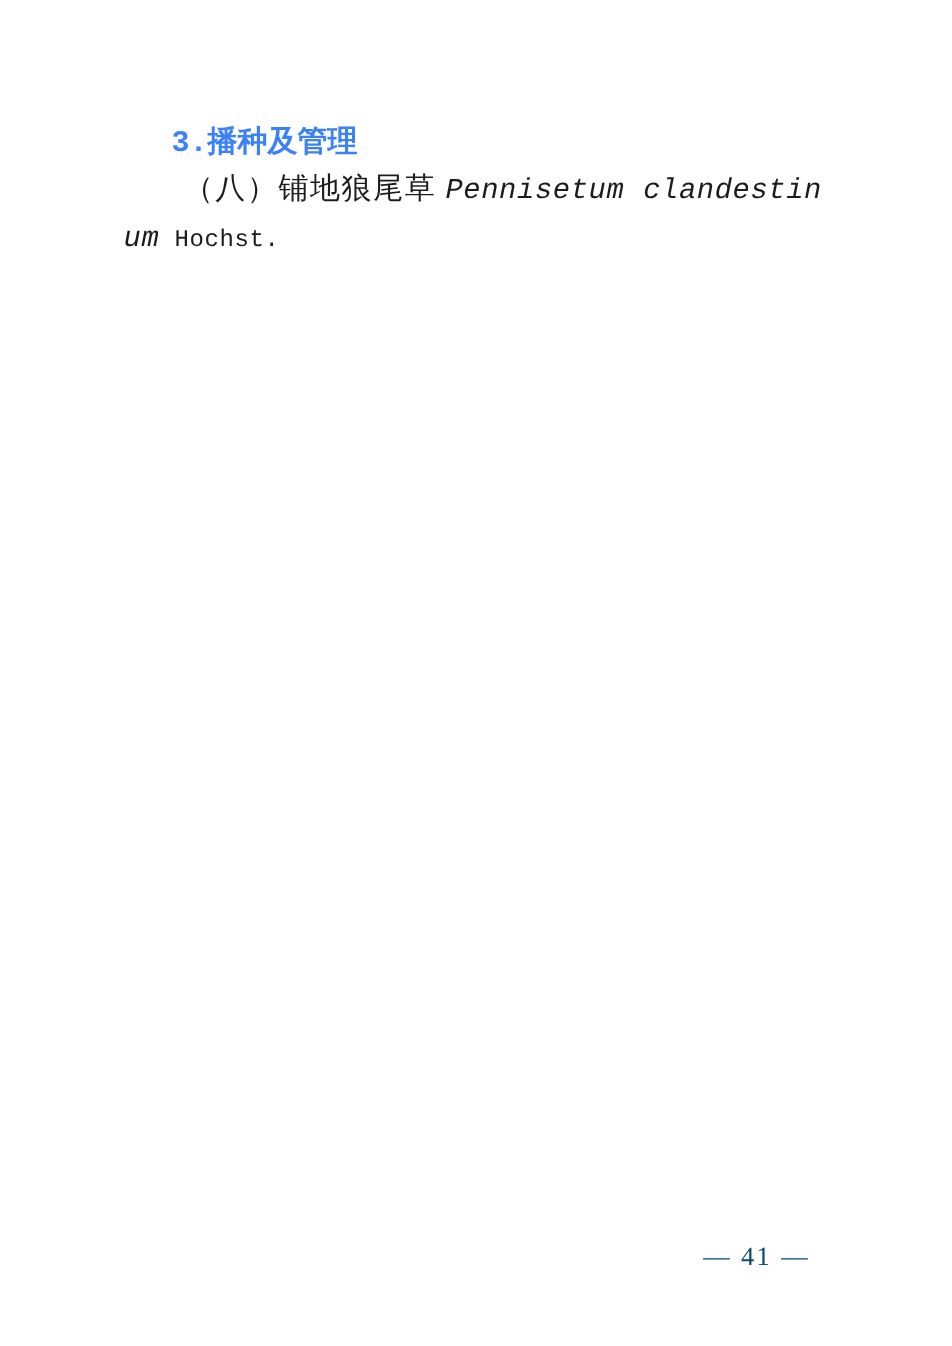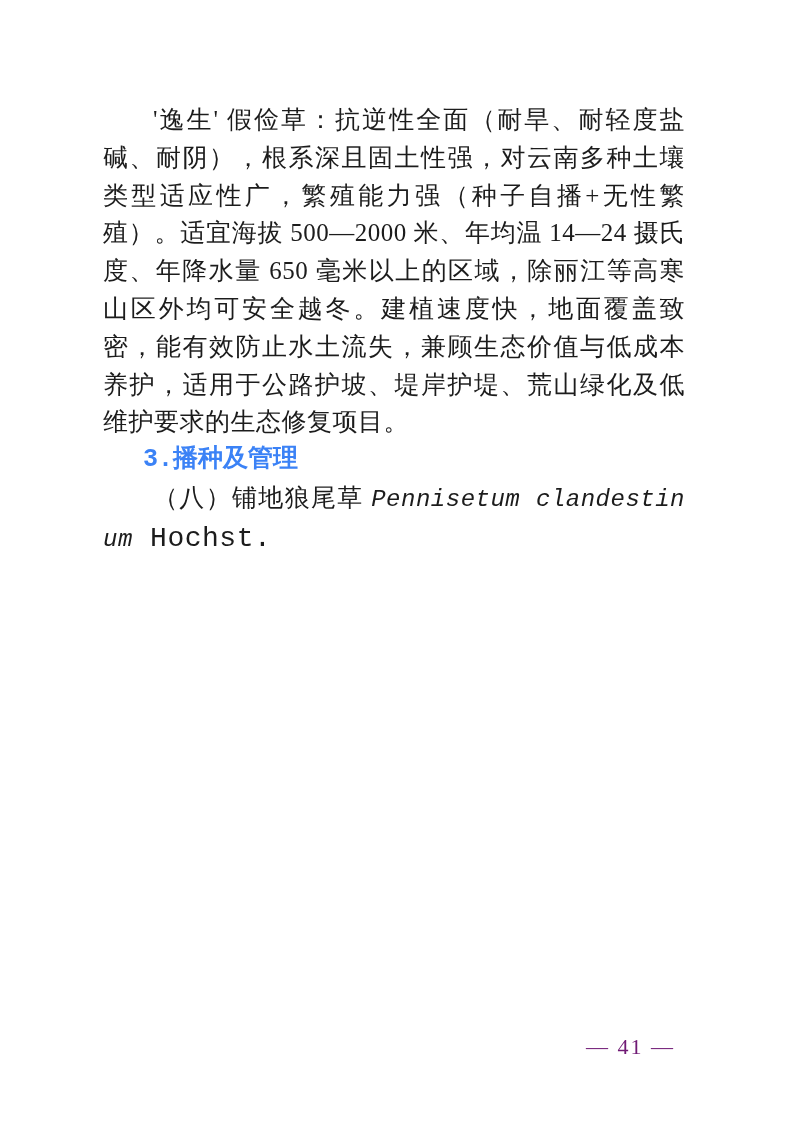--- a/index.html
+++ b/index.html
@@ -42,36 +42,35 @@
     font-weight: 700;
     color: #3b82f6;
   }
   .species .latin {
     font-family: "Liberation Mono", monospace;
     font-style: italic;
     font-size: 24px;
   }
   .species .latin-author {
     font-family: "Liberation Mono", monospace;
-    font-size: 28px;
+    font-size: 20px;
   }
   .footer {
     position: absolute;
     top: 1034px;
     right: 118px;
     font-size: 22px;
     line-height: 26px;
     letter-spacing: 2px;
-    color: #701a75;
+    color: #0c4a6e;
     text-align: right;
   }
 </style>
 </head>
 <body>
 
 <div class="page">
   <div class="content">
-    <p class="para">'逸生' 假俭草：抗逆性全面（耐旱、耐轻度盐碱、耐阴），根系深且固土性强，对云南多种土壤类型适应性广，繁殖能力强（种子自播+无性繁殖）。适宜海拔 500—2000 米、年均温 14—24 摄氏度、年降水量 650 毫米以上的区域，除丽江等高寒山区外均可安全越冬。建植速度快，地面覆盖致密，能有效防止水土流失，兼顾生态价值与低成本养护，适用于公路护坡、堤岸护堤、荒山绿化及低维护要求的生态修复项目。</p>
     <p class="heading">3.播种及管理</p>
     <p class="para species"><span>（八）铺地狼尾草 </span><span class="latin">Pennisetum clandestinum</span><span class="latin-author"> Hochst.</span></p>
   </div>
   <div class="footer">— 41 —</div>
 </div>
 
 </body></html>

